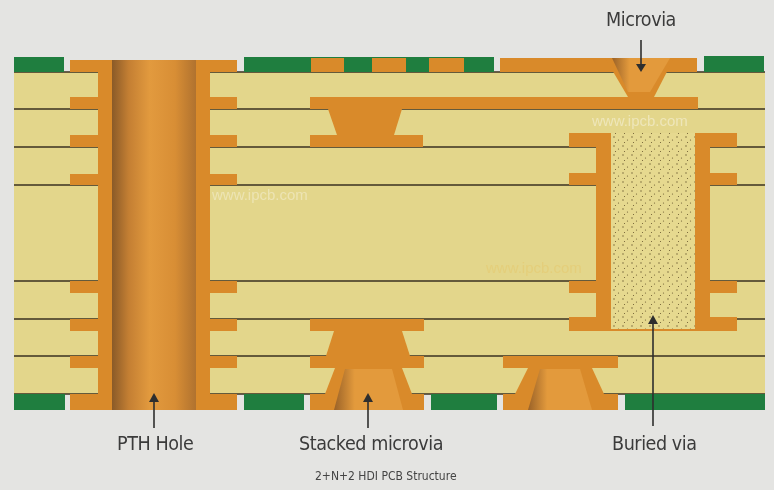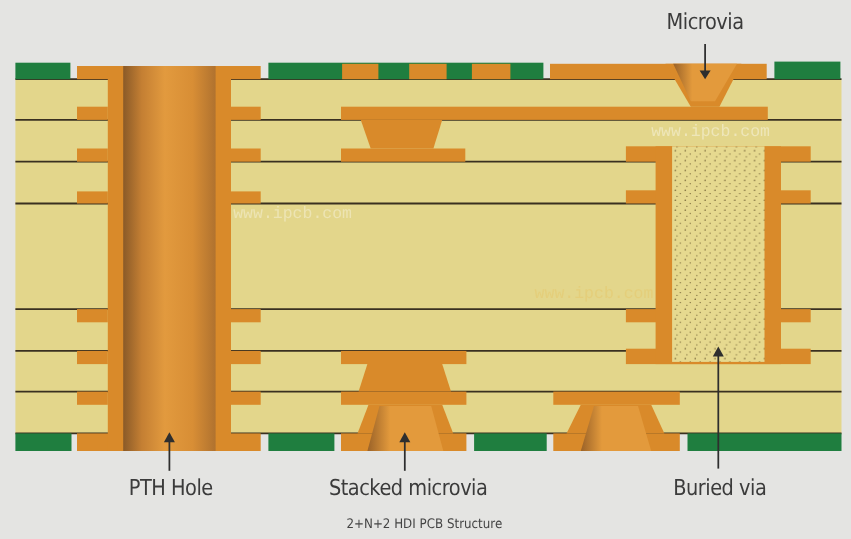--- a/index.html
+++ b/index.html
@@ -1,20 +1,20 @@
 <!DOCTYPE html>
 <html><head>
 <meta charset="utf-8">
 <style>
   html, body { margin: 0; padding: 0; }
   body { width: 774px; height: 490px; background: #e4e4e2; overflow: hidden; position: relative; font-family: "Liberation Sans", sans-serif; }
   #stage { position: absolute; left: 0; top: 0; width: 774px; height: 490px; }
   .label { position: absolute; color: #3b3b3b; font-family: "DejaVu Sans", sans-serif; font-size: 20px; letter-spacing: -0.5px; transform: scaleX(0.88); transform-origin: left top; white-space: nowrap; }
   .caption { position: absolute; color: #444; font-family: "DejaVu Sans", sans-serif; font-size: 12px; transform: scaleX(0.9); transform-origin: left top; white-space: nowrap; }
-  .wm { position: absolute; font-family: Liberation Mono, monospace; font-size: 15px; white-space: nowrap; }
+  .wm { position: absolute; font-family: Liberation Sans, sans-serif; font-size: 15px; white-space: nowrap; }
 </style>
 </head>
 <body>
 
 <div id="stage">
 <svg width="774" height="490" viewBox="0 0 774 490" xmlns="http://www.w3.org/2000/svg">
   <defs>
     <linearGradient id="pthGrad" x1="0" x2="1" y1="0" y2="0">
       <stop offset="0" stop-color="#8a5a28"></stop>
       <stop offset="0.2" stop-color="#c47f33"></stop>

